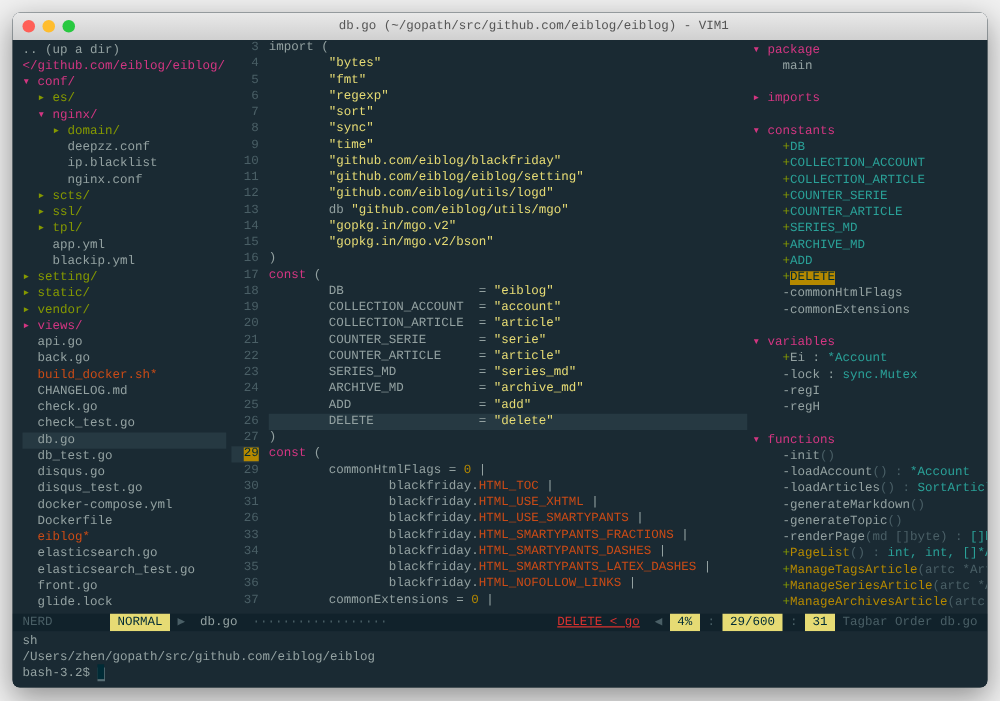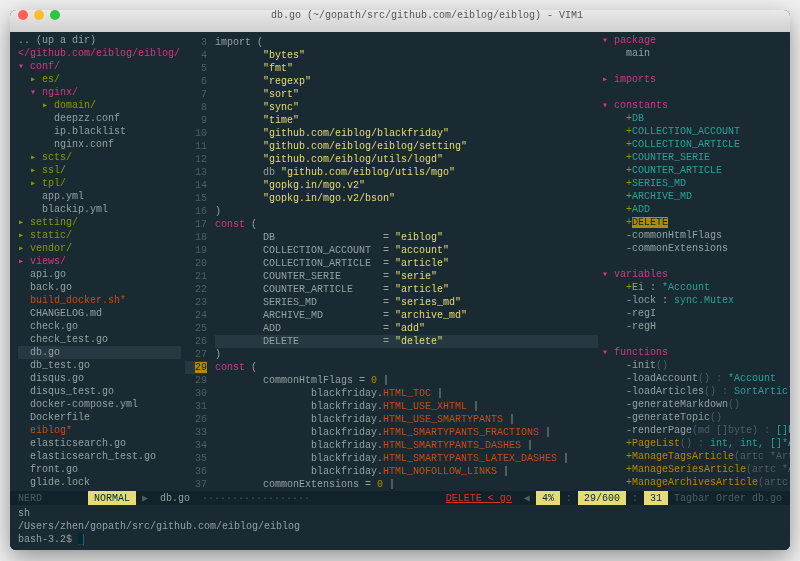--- a/index.html
+++ b/index.html
@@ -19,21 +19,21 @@
     border-radius: 6px;
     box-shadow: 0 8px 24px rgba(0,0,0,0.4);
     display: flex;
     flex-direction: column;
     overflow: hidden;
   }
   .titlebar {
     height: 22px;
     background: linear-gradient(#e9e9e9,#d0d0d0);
     display: flex;
-    align-items: flex-start;
+    align-items: center;
     padding: 0 8px;
     flex-shrink: 0;
   }
   .traffic { display: flex; gap: 6px; margin-right: 12px; }
   .traffic span {
     width: 10px; height: 10px; border-radius: 50%;
   }
   .t-red { background:#ff5f57; }
   .t-yel { background:#ffbd2e; }
   .t-grn { background:#28c940; }
@@ -44,21 +44,20 @@
     flex-direction:column;
     overflow:hidden;
     background:#1a2a33;
     color:#93a1a1;
   }
   .panes {
     flex:1;
     display:flex;
     overflow:hidden;
     line-height: 13px;
-    align-items: flex-end;
   }
   .left {
     width: 175px;
     padding: 2px 4px 2px 8px;
     overflow:hidden;
   }
   .middle {
     flex:1;
     display:flex;
     overflow:hidden;

